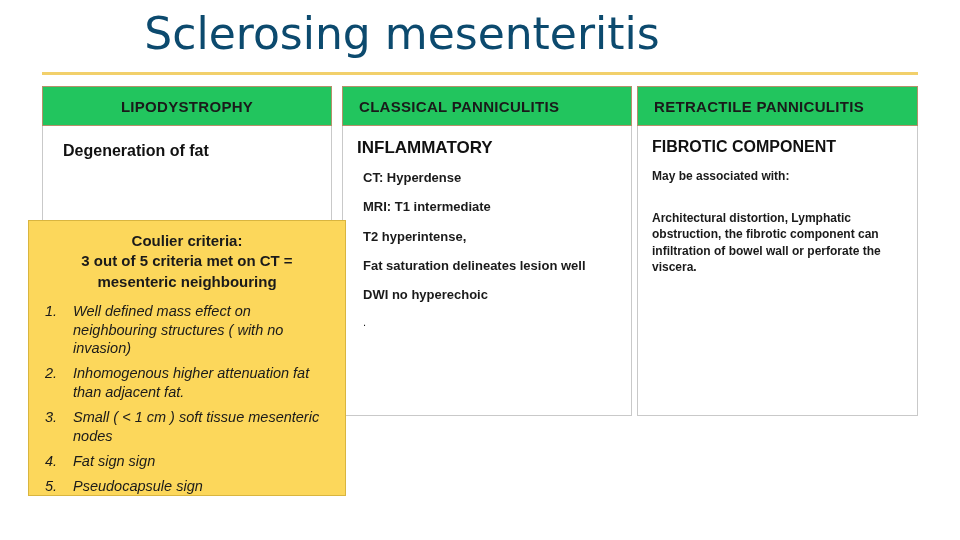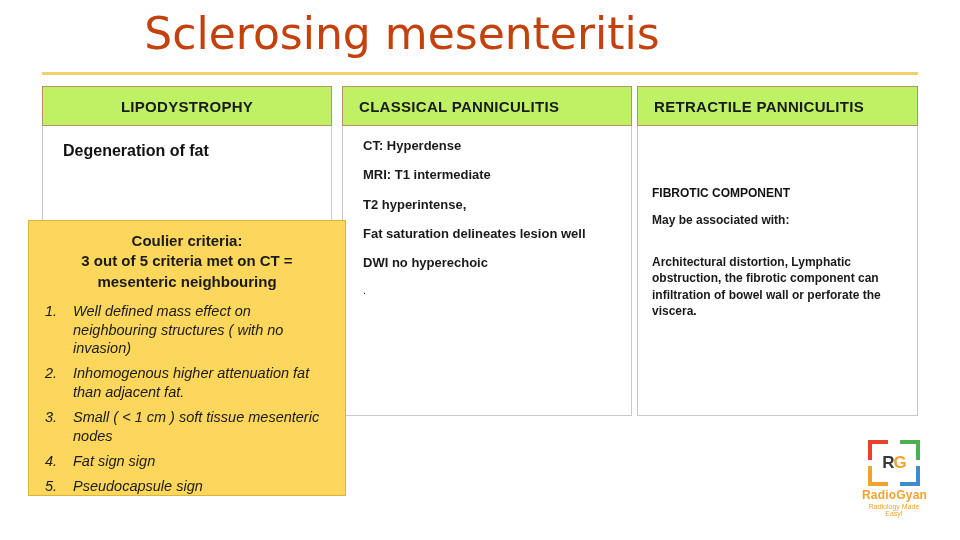--- a/index.html
+++ b/index.html
@@ -21,39 +21,39 @@
   }
   
   .title {
     position: absolute;
     top: 8px;
     left: 0;
     width: 804px;
     text-align: center;
     font-size: 44px;
     font-weight: 400;
-    color: #c2410c;
+    color: #0c4a6e;
     font-family: "DejaVu Sans", sans-serif;
     letter-spacing: 0px;
   }
   .title-rule {
     position: absolute;
     top: 72px;
     left: 42px;
     width: 876px;
     height: 3px;
     background: #f2d06b;
   }
   
   .col {
     position: absolute;
     top: 86px;
   }
   .col-header {
-    background: #bef264;
+    background: #22c55e;
     border: 1px solid #b5906a;
     box-sizing: border-box;
     height: 40px;
     display: flex;
     align-items: center;
     padding-left: 16px;
     font-weight: bold;
     font-size: 15px;
     color: #1a1a1a;
     letter-spacing: 0.3px;
@@ -78,21 +78,21 @@
   .col3 .col-body { height: 290px; }
 
   .heading-line {
     font-weight: bold;
     font-size: 16px;
     color: #111111;
     margin: 0 0 6px 0;
   }
   .col1 .heading-line { font-size: 16px; margin-left: 6px; }
   .col2 .heading-line { font-size: 17px; margin-bottom: 12px; }
-  .col3 .heading-line { font-size: 12px; margin-bottom: 12px; margin-top: 48px; }
+  .col3 .heading-line { font-size: 16px; margin-bottom: 12px; }
 
   .bullet-line {
     font-weight: bold;
     font-size: 13px;
     color: #1a1a1a;
     margin: 0 0 13px 6px;
     line-height: 1.25;
   }
   .col3 .body-text {
     font-weight: bold;
@@ -207,20 +207,21 @@
   <div class="col col1">
     <div class="col-header centered">LIPODYSTROPHY</div>
     <div class="col-body">
       <div class="heading-line">Degeneration of fat</div>
     </div>
   </div>
 
   <div class="col col2">
     <div class="col-header">CLASSICAL PANNICULITIS</div>
     <div class="col-body">
+      <div class="heading-line">INFLAMMATORY</div>
       <div class="bullet-line">CT: Hyperdense</div>
       <div class="bullet-line">MRI: T1 intermediate</div>
       <div class="bullet-line">T2 hyperintense,</div>
       <div class="bullet-line">Fat saturation delineates lesion well</div>
       <div class="bullet-line">DWI no hyperechoic</div>
       <div class="tiny-dot">.</div>
     </div>
   </div>
 
   <div class="col col3">
@@ -240,25 +241,14 @@
     </div>
     <ol class="callout-list">
       <li>Well defined mass effect on neighbouring structures ( with no invasion)</li>
       <li>Inhomogenous higher attenuation fat than adjacent fat.</li>
       <li>Small ( &lt; 1 cm ) soft tissue mesenteric nodes</li>
       <li>Fat sign sign</li>
       <li>Pseudocapsule sign</li>
     </ol>
   </div>
 
-  <div class="logo">
-    <div class="logo-mark">
-      <span class="corner c-tl"></span>
-      <span class="corner c-tr"></span>
-      <span class="corner c-bl"></span>
-      <span class="corner c-br"></span>
-      <span class="logo-rg"><span>R</span><span class="g">G</span></span>
-    </div>
-    <div class="logo-name">RadioGyan</div>
-    <div class="logo-tag">Radiology Made Easy!</div>
-  </div>
 
 </div>
 
 </body></html>

